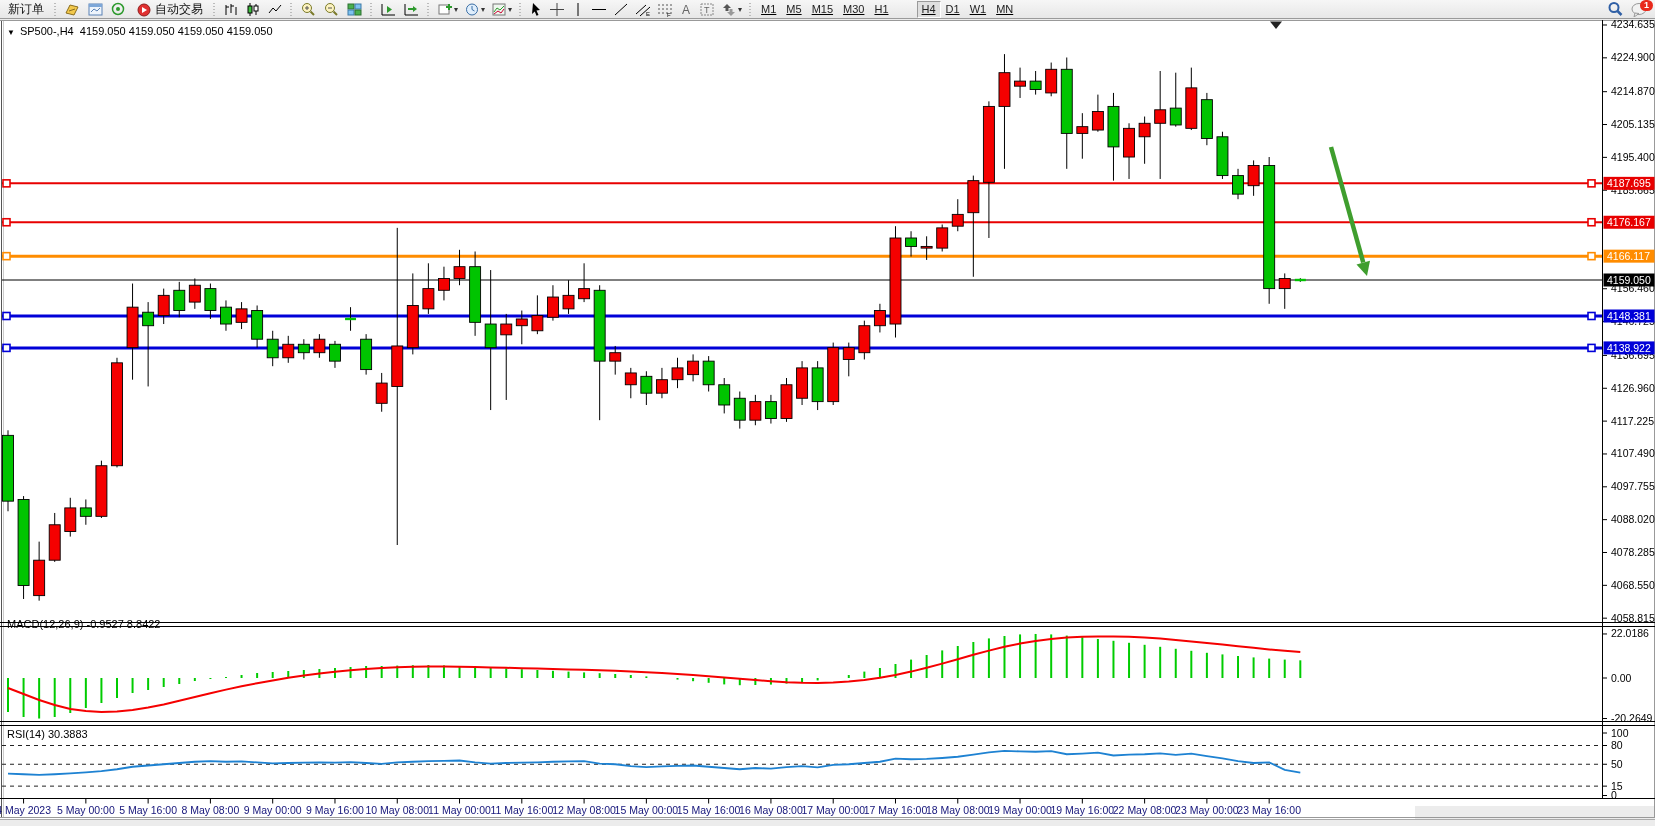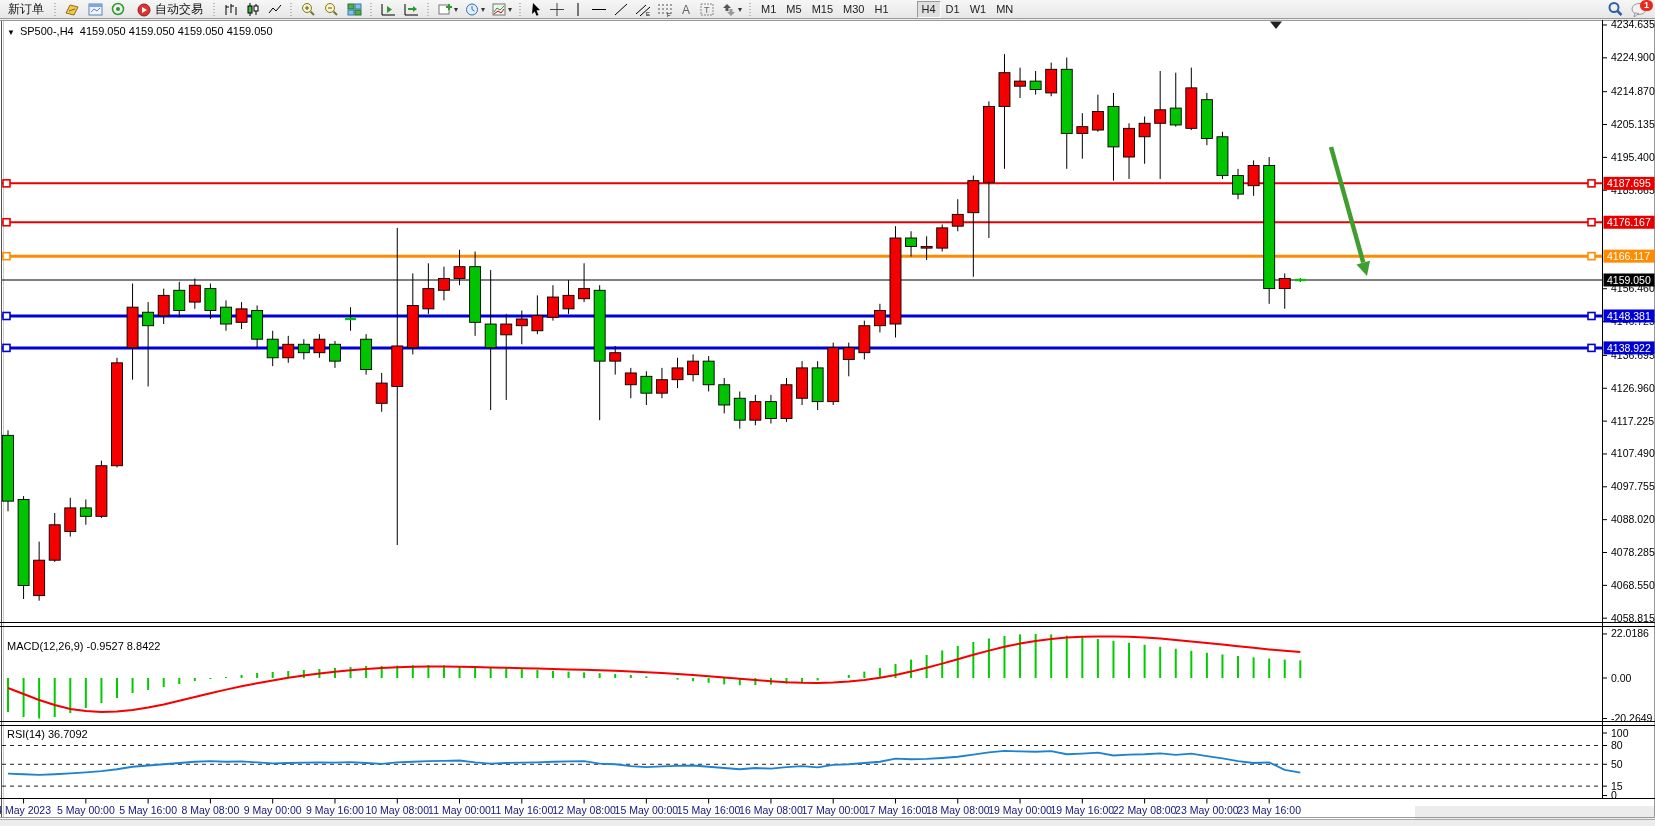--- a/index.html
+++ b/index.html
@@ -212,21 +212,21 @@
         </svg>
     </button>
     <button class="tbtn">
       <svg width="16" height="15">
           <polygon points="4,2 8,6 5.5,6 5.5,9 2.5,9 2.5,6 0,6" fill="#555" transform="translate(2,0)"></polygon>
           <polygon points="4,13 8,9 5.5,9 5.5,6 2.5,6 2.5,9 0,9" fill="#999" transform="translate(6,1)"></polygon>
         </svg>
         <span class="caret">▾</span>
     </button>
     <span class="grip"></span>
-    <div id="tf-group" style="display:flex;align-items:flex-start;">
+    <div id="tf-group" style="display:flex;align-items:flex-start;text-decoration:underline;">
         <button class="tf">M1</button>
         <button class="tf">M5</button>
         <button class="tf">M15</button>
         <button class="tf">M30</button>
         <button class="tf">H1</button>
         <button class="tf active">H4</button>
         <button class="tf">D1</button>
         <button class="tf">W1</button>
         <button class="tf">MN</button>
       </div>
@@ -243,22 +243,22 @@
             <ellipse cx="9" cy="8" rx="7" ry="5.5" fill="#f2f2f2" stroke="#999"></ellipse>
             <polygon points="5,12 4,16 9,12.5" fill="#f2f2f2" stroke="#999"></polygon>
           </svg>
       </button>
       <span class="badge">1</span>
     </div>
   </div>
 
   <div class="chart-window">
     <div class="chart-title"><span class="tri">▼</span><span>SP500-,H4  4159.050 4159.050 4159.050 4159.050</span></div>
-    <div class="ind-label" style="top:620px">MACD(12,26,9) -0.9527 8.8422</div>
-    <div class="ind-label" style="top:708px">RSI(14) 36.7092</div>
+    <div class="ind-label" style="top:598px">MACD(12,26,9) -0.9527 8.8422</div>
+    <div class="ind-label" style="top:708px">RSI(14) 30.3883</div>
     <svg id="chart-svg" width="1655" height="806" viewBox="0 20 1655 806">
         <rect x="0" y="20" width="1655" height="786" fill="#fff"></rect>
         <line x1="1.5" y1="20" x2="1.5" y2="817.5" stroke="#555"></line>
         <line x1="3.5" y1="20" x2="3.5" y2="817.5" stroke="#ccc"></line>
         <line x1="1654.5" y1="20" x2="1654.5" y2="817.5" stroke="#999"></line>
         <line x1="0" y1="20.5" x2="1655" y2="20.5" stroke="#999"></line>
         <line x1="2" y1="183.35695006747798" x2="1602" y2="183.35695006747798" stroke="#e80000" stroke-width="2"></line>
         <rect x="3" y="179.85695006747798" width="7" height="7" fill="#fff" stroke="#e80000" stroke-width="1.6"></rect>
         <rect x="1588" y="179.85695006747798" width="7" height="7" fill="#fff" stroke="#e80000" stroke-width="1.6"></rect>
         <line x1="2" y1="222.2503373819157" x2="1602" y2="222.2503373819157" stroke="#e80000" stroke-width="2"></line>

